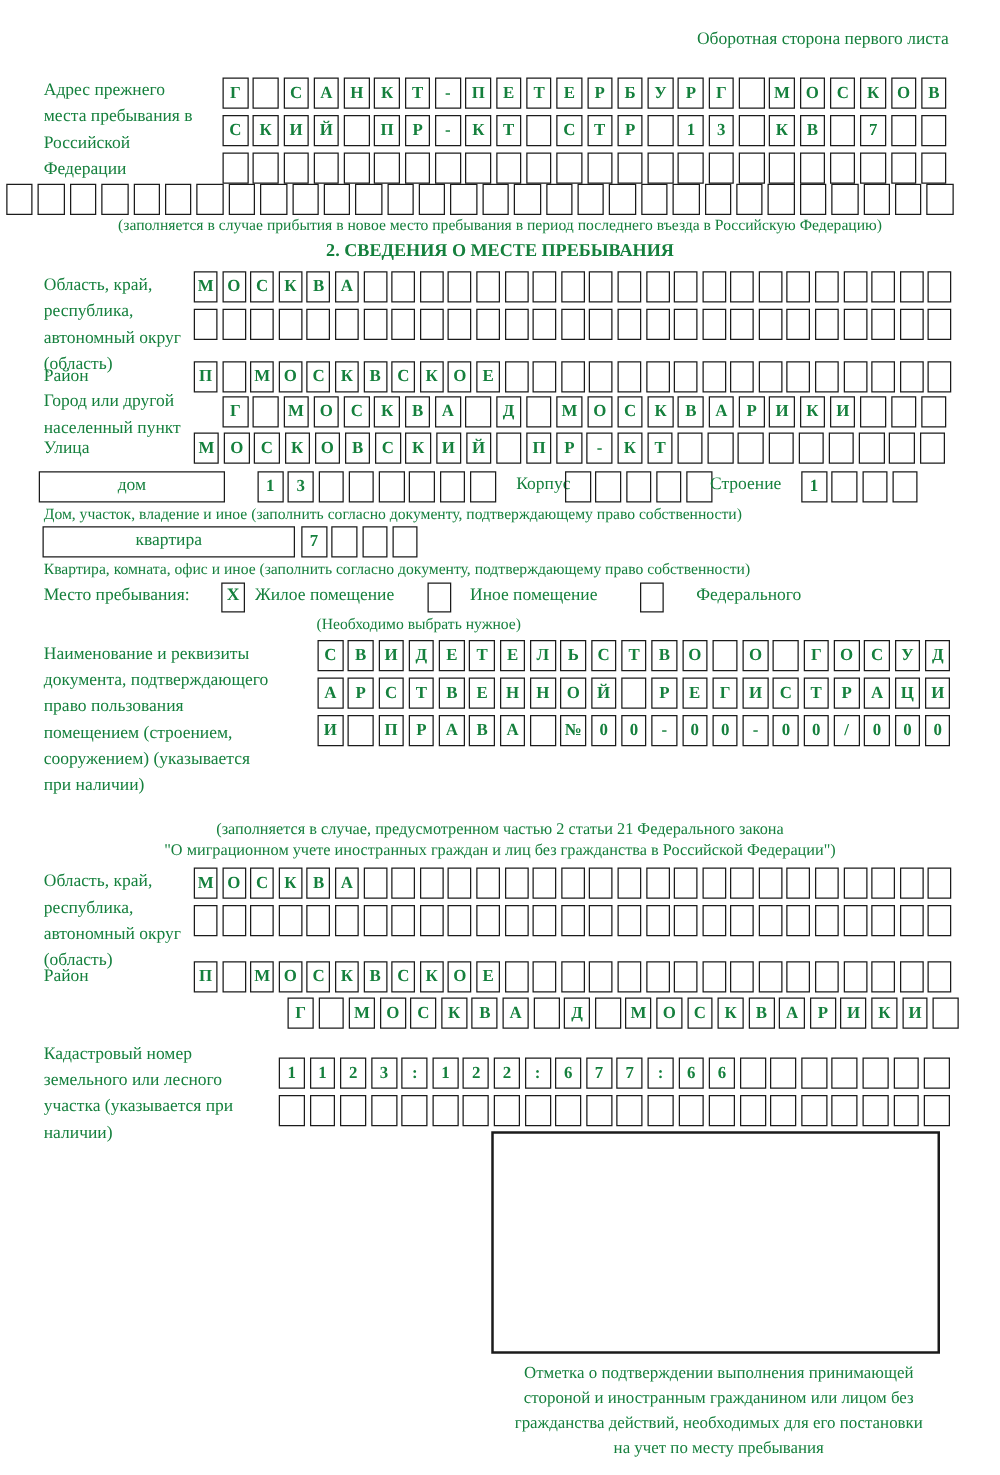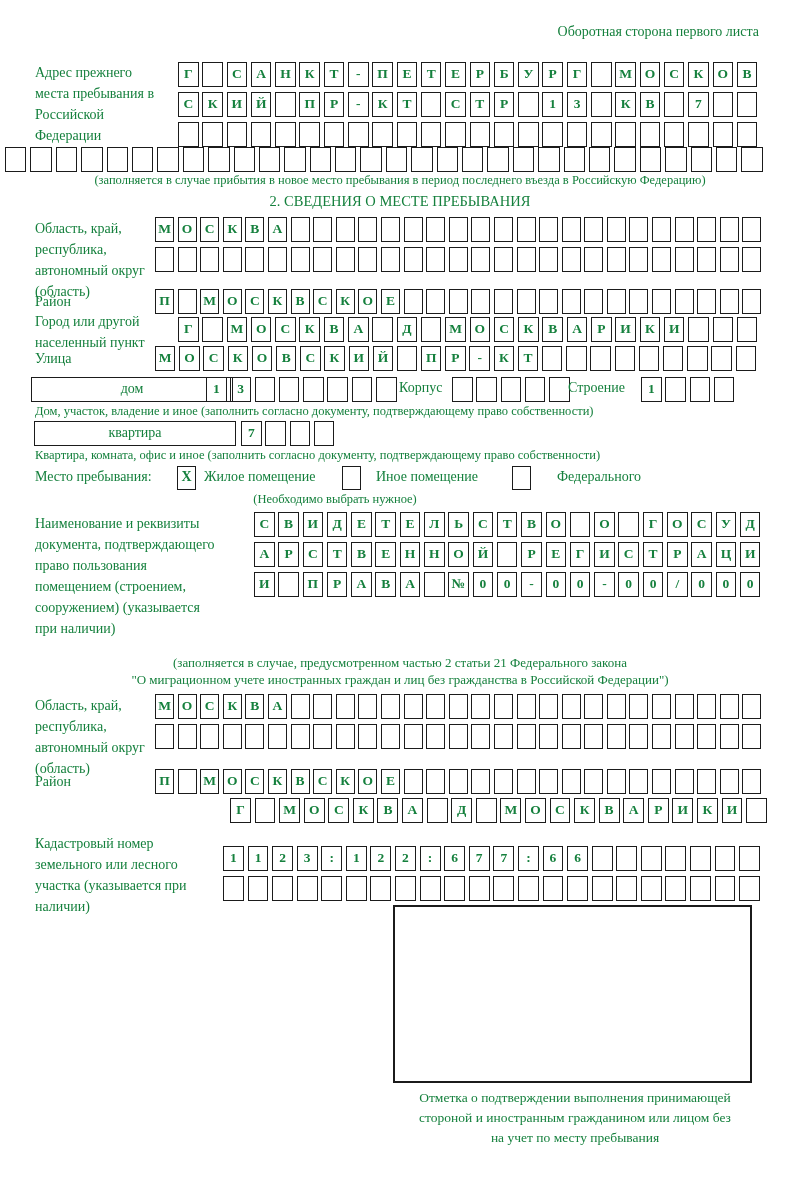--- a/index.html
+++ b/index.html
@@ -1,21 +1,21 @@
 <!DOCTYPE html>
 <html><head>
 <meta charset="utf-8">
 <style>
   html,body{margin:0;padding:0;background:#fff;}
   .page{position:relative;width:800px;height:1180px;background:#ffffff;
         font-family:"Liberation Serif","DejaVu Serif",serif;color:#15803d;overflow:hidden;}
   .lbl{position:absolute;font-size:14px;line-height:21px;}
   .cap{position:absolute;font-size:12.5px;white-space:nowrap;}
   .capc{position:absolute;left:0;right:0;text-align:center;font-size:12.5px;white-space:nowrap;}
-  .ttl{position:absolute;left:0;right:0;text-align:center;font-weight:400;font-size:14.5px;white-space:nowrap;}
+  .ttl{position:absolute;left:0;right:0;text-align:center;font-weight:700;font-size:14.5px;white-space:nowrap;}
   .hnote{position:absolute;font-size:14px;white-space:nowrap;}
   .cellrow{position:absolute;display:flex;}
   .c{flex:none;box-sizing:border-box;height:25px;border:1.8px solid #1b1b1b;
      text-align:center;font-size:13.5px;line-height:21px;font-weight:600;}
   .p24 .c{width:20.5px;margin-right:3.8px}
   .p27 .c{width:19px;margin-right:3.6px}
   .p30 .c{width:21.4px;margin-right:4px}
   .p25 .c{width:20.4px;margin-right:3.8px}
   .p21 .c{width:20.5px;margin-right:3.8px}
   .p22 .c{width:20.9px;margin-right:3.7px}
@@ -290,32 +290,32 @@
       <span class="c"></span>
       <span class="c"></span>
       <span class="c"></span>
       <span class="c"></span>
       <span class="c"></span>
       <span class="c"></span>
       <span class="c"></span>
       <span class="c"></span>
     </div>
 
-  <div class="wbox" style="left:31px;top:377px;width:202px">дом</div>
+  <div class="wbox" style="left:31px;top:377px;width:149px">дом</div>
   <div class="cellrow p24" style="left:206px;top:377px">
       <span class="c">1</span>
       <span class="c">3</span>
       <span class="c"></span>
       <span class="c"></span>
       <span class="c"></span>
       <span class="c"></span>
       <span class="c"></span>
       <span class="c"></span>
     </div>
-  <div class="inlab" style="left:399px;top:380px">Корпус</div>
+  <div class="inlab" style="left:413px;top:380px">Корпус</div>
   <div class="cellrow p24" style="left:452px;top:377px">
       <span class="c"></span>
       <span class="c"></span>
       <span class="c"></span>
       <span class="c"></span>
       <span class="c"></span>
     </div>
   <div class="inlab" style="left:568px;top:380px">Строение</div>
   <div class="cellrow p24" style="left:641px;top:377px">
       <span class="c">1</span>
@@ -580,16 +580,17 @@
       <span class="c"></span>
       <span class="c"></span>
       <span class="c"></span>
       <span class="c"></span>
     </div>
 
   <div class="stampbox" style="left:393px;top:905px;width:359px;height:178px"></div>
   <div class="stampcap" style="left:375px;top:1088px;width:400px">
     <div>Отметка о подтверждении выполнения принимающей</div>
     <div>стороной и иностранным гражданином или лицом без</div>
+    <div>гражданства действий, необходимых для его постановки</div>
     <div>на учет по месту пребывания</div>
   </div>
 
 </div>
 
 </body></html>

